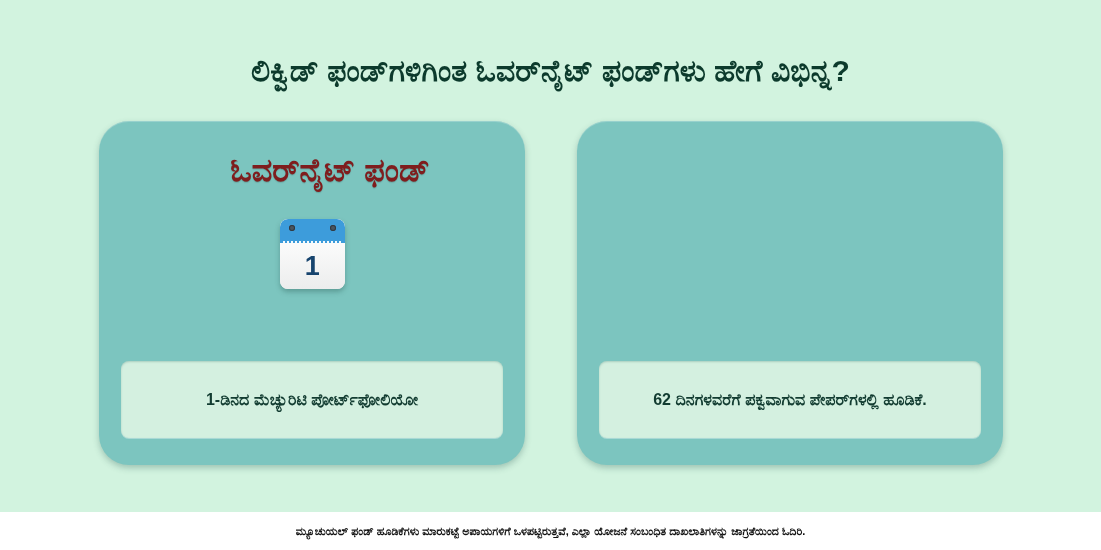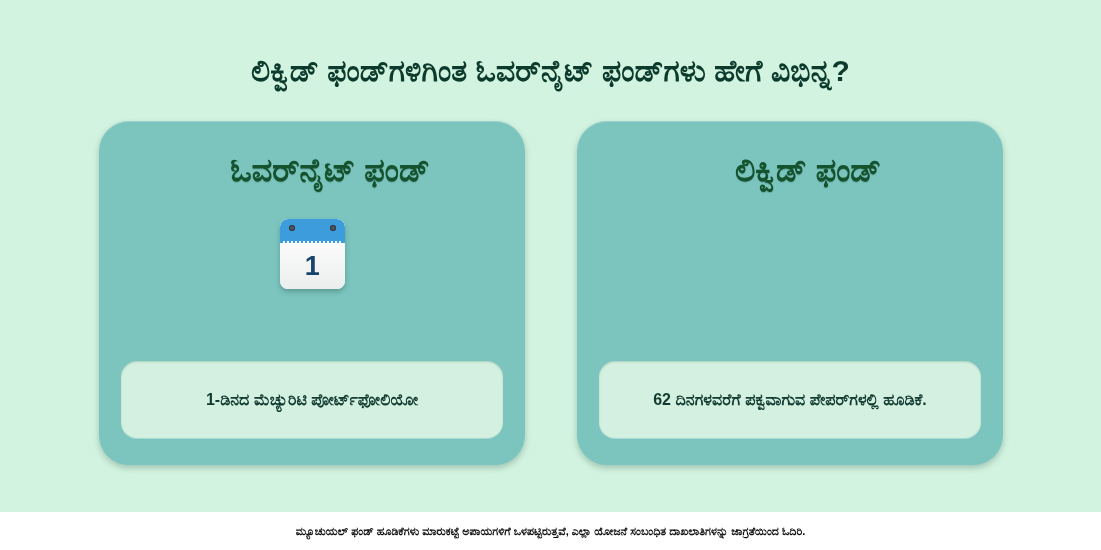--- a/index.html
+++ b/index.html
@@ -55,21 +55,21 @@
                 inset 0 1px 0 rgba(255,255,255,0.22);
     display: flex;
     flex-direction: column;
     align-items: center;
     box-sizing: border-box;
     padding-top: 30px;
   }
   .card-title {
     font-size: 32px;
     font-weight: bold;
-    color: #14532d;
+    color: #7f1d1d;
     text-align: center;
     line-height: 1.2;
     text-shadow: 0 1px 1px rgba(30,80,74,0.25);
     margin-left: 36px;
   }
 
   
   .cal-wrap {
     margin-top: 30px;
     display: flex;
@@ -126,21 +126,21 @@
   }
 
   
   .note {
     position: absolute;
     left: 22px;
     right: 22px;
     bottom: 27px;
     min-height: 77px;
     background: #d4f0e0;
-    border-radius: 16px;
+    border-radius: 8px;
     box-shadow: inset 0 1px 2px rgba(90,140,130,0.35),
                 0 1px 0 rgba(255,255,255,0.35);
     display: flex;
     align-items: center;
     justify-content: center;
     padding: 8px 14px;
     box-sizing: border-box;
   }
   .note-text {
     font-size: 16px;
@@ -194,21 +194,20 @@
           </div>
         </div>
       </div>
 
       <div class="note">
         <div class="note-text">1-ಡಿನದ ಮೆಚ್ಯುರಿಟಿ ಪೋರ್ಟ್‌ಫೋಲಿಯೋ</div>
       </div>
     </div>
 
     <div class="card">
-      <div class="card-title">ಲಿಕ್ವಿಡ್ ಫಂಡ್</div>
 
 
       <div class="note">
         <div class="note-text">62 ದಿನಗಳವರೆಗೆ ಪಕ್ವವಾಗುವ ಪೇಪರ್‌ಗಳಲ್ಲಿ ಹೂಡಿಕೆ.</div>
       </div>
     </div>
 
   </div>
 
   <div class="disclaimer-bar">

